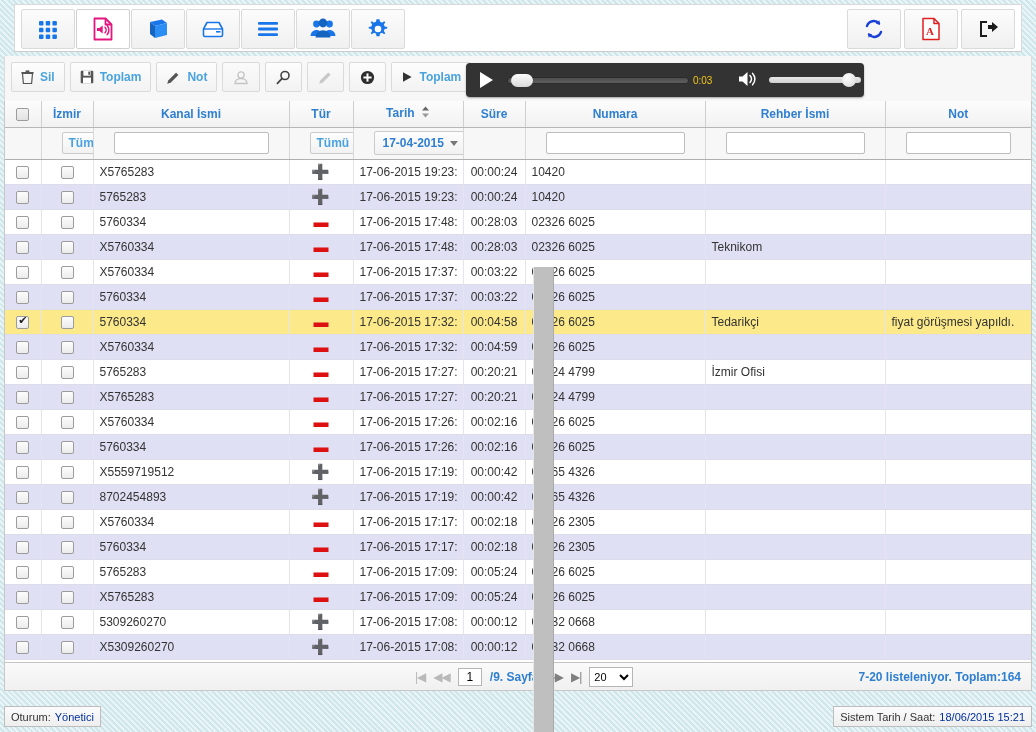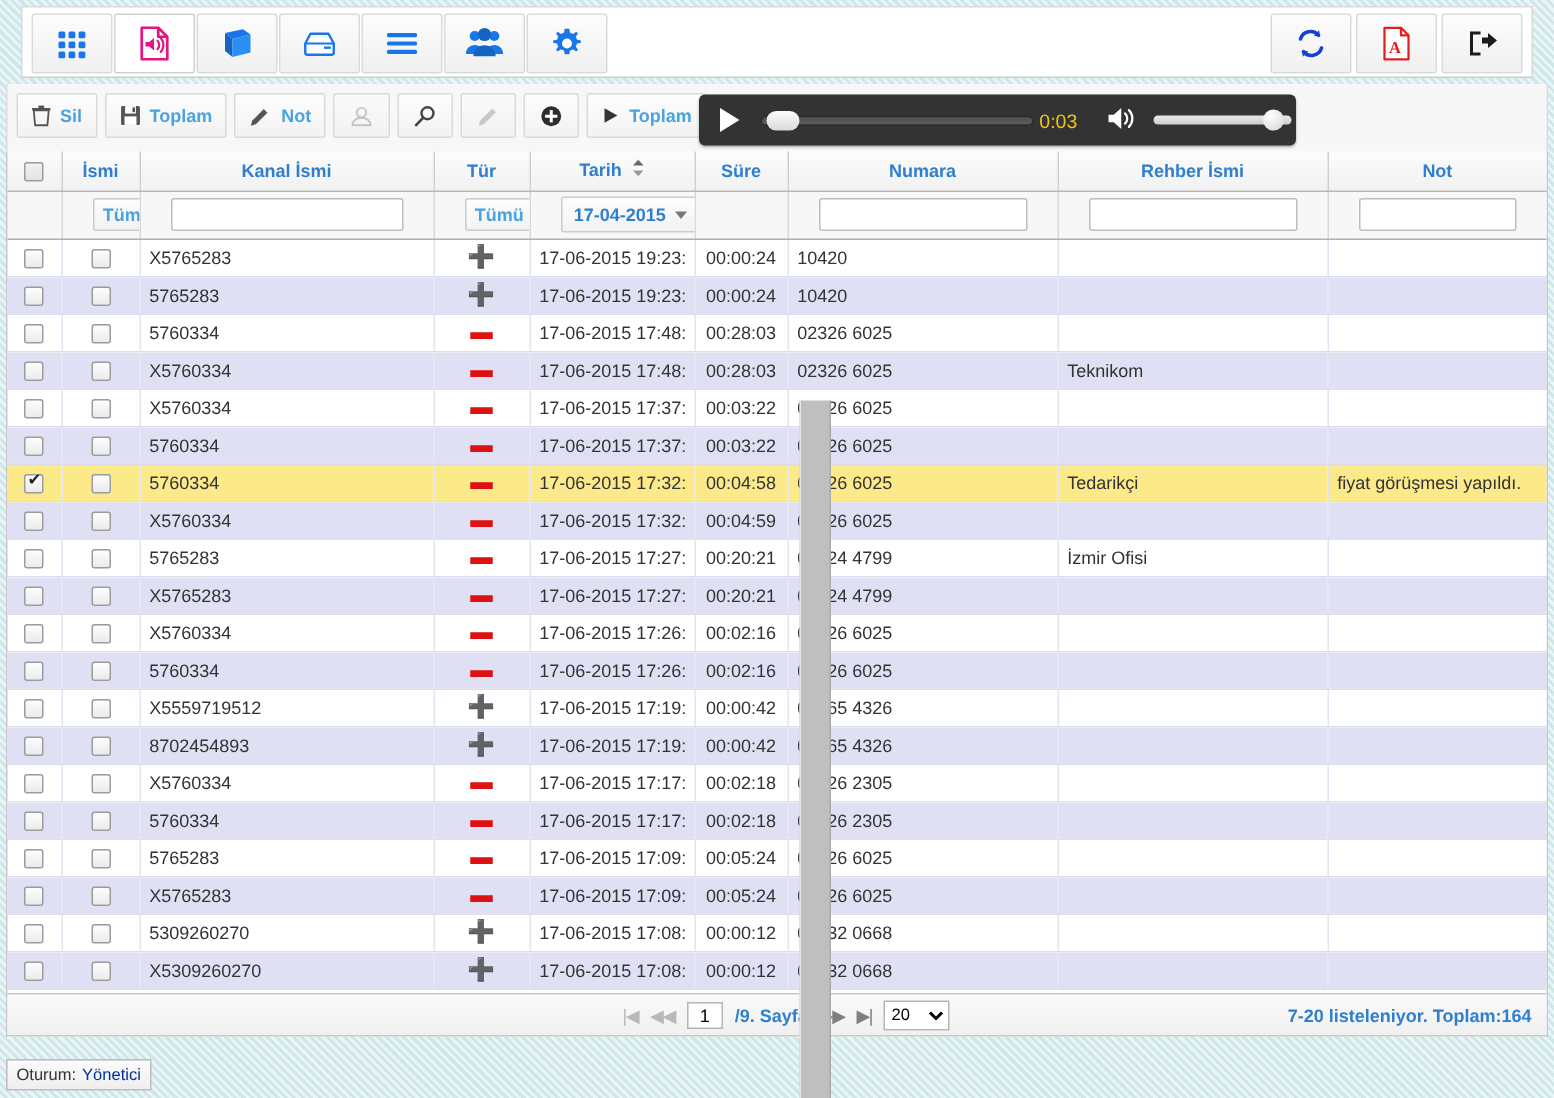--- a/index.html
+++ b/index.html
@@ -101,21 +101,21 @@
     border: 1px solid #2b2b2b;
   }
   #seek .knob {
     position: absolute; top: -2px; left: 4px;
     width: 22px; height: 13px;
     background: linear-gradient(#fdfdfd,#d9d9d9);
     border-radius: 7px;
     cursor: pointer;
   }
   #time {
-    margin-left: 14px; color: #f0c419; font-size: 13px;
+    margin-left: 14px; color: #f0c419; font-size: 10px;
     font-family: "Liberation Sans", sans-serif;
     min-width: 34px;
   }
   #vol-icon { margin-left: 10px; cursor: pointer; }
   #volume { position: relative; width: 92px; height: 10px; margin-left: 8px; }
   #volume .vtrack {
     position: absolute; top: 2px; left: 0; width: 92px; height: 6px;
     background: linear-gradient(#e9e9e9,#cfcfcf);
     border-radius: 3px;
   }
@@ -483,21 +483,21 @@
         <col style="width:62px">
         <col style="width:180px">
         <col style="width:180px">
         <col style="width:146px">
     </colgroup>
     <thead>
       <tr>
         <th>
           <span class="cb hdr"></span>
         </th>
-        <th>İsmi</th>
+        <th>İzmir</th>
         <th>Kanal İsmi</th>
         <th>Tür</th>
         <th>
           <span>Tarih</span>
           <span style="display:inline-block;vertical-align:middle;margin-left:3px;">
             <svg width="9" height="12" viewBox="0 0 9 12">
               <path d="M4.5 0.5 L8 4.4 H1 Z" fill="#666"></path>
               <path d="M4.5 11.5 L1 7.6 H8 Z" fill="#999"></path>
             </svg>
           </span>
@@ -783,13 +783,17 @@
     </div>
     <div id="pageinfo">7-20 listeleniyor. Toplam:164</div>
   </div>
 </div>
 
 <div id="statusbar">
   <div class="sbox" id="sb-left">
     <span class="sb-k">Oturum:</span>
     <span class="sb-v">Yönetici</span>
   </div>
+  <div class="sbox" id="sb-right">
+    <span class="sb-k">Sistem Tarih / Saat:</span>
+    <span class="sb-v">18/06/2015 15:21</span>
+  </div>
 </div>
 
 </body></html>

